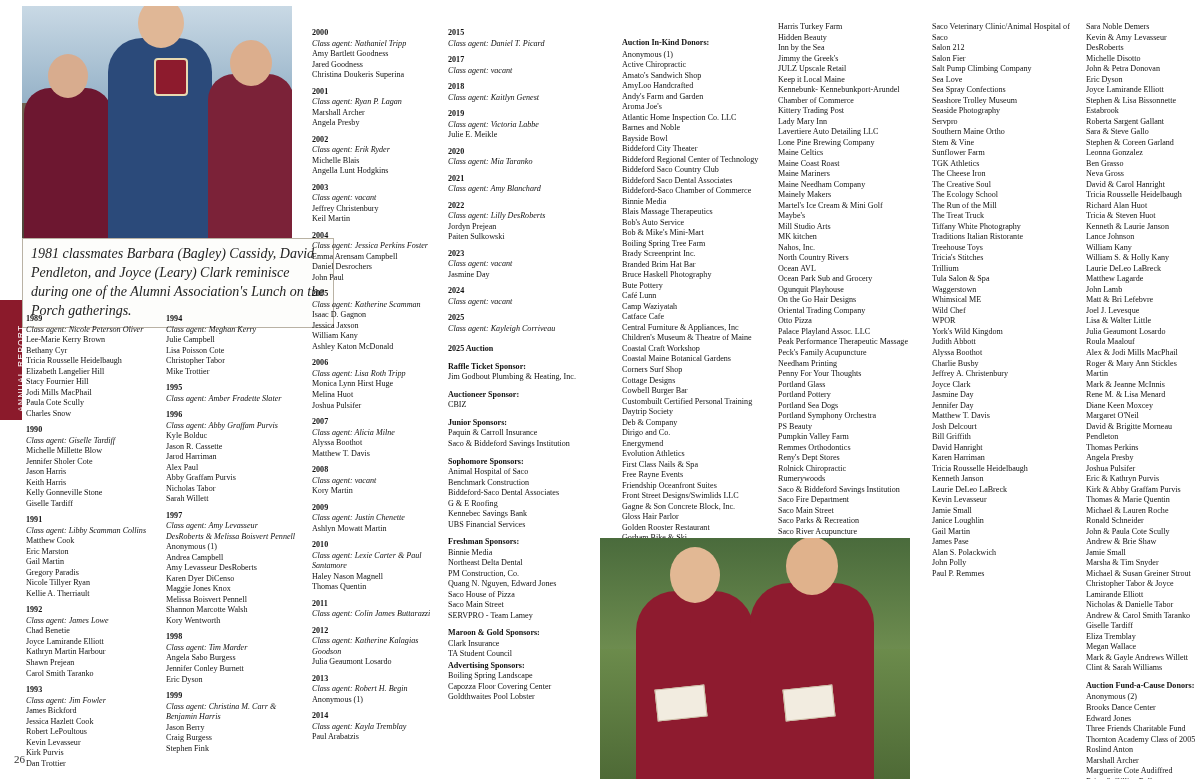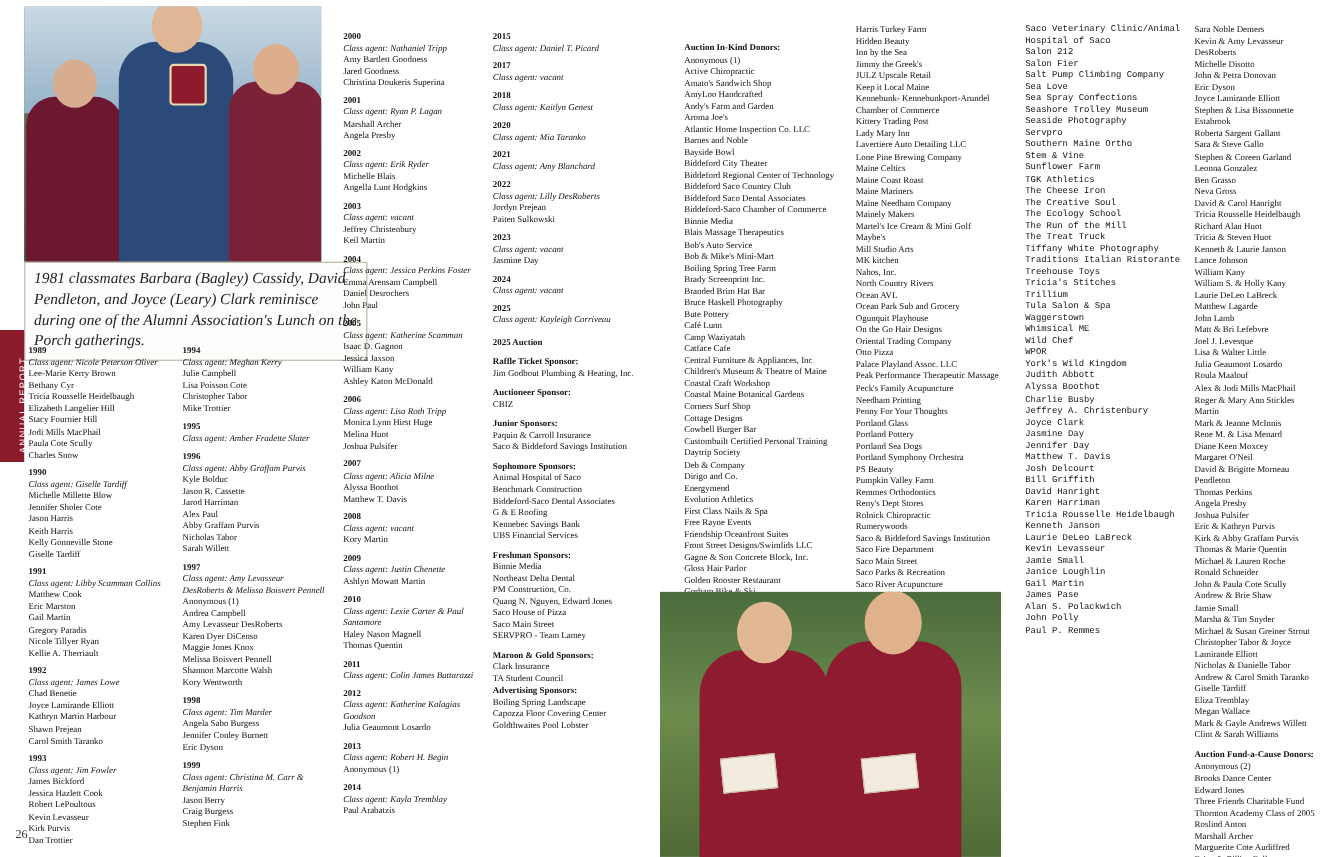--- a/index.html
+++ b/index.html
@@ -62,21 +62,21 @@
   #col-c{left:312px;top:22px;width:120px;}
   #col-d{left:448px;top:22px;width:130px;}
 
   
   .donorcol{position:absolute;font-size:8.1px;line-height:1.30;}
   .donorcol .hd{font-weight:bold;margin-top:7px;margin-bottom:1px;}
   .donorcol .hd:first-child{margin-top:16px;}
   .donorcol .it{}
   #col-e{left:622px;top:22px;width:146px;}
   #col-f{left:778px;top:22px;width:146px;}
-  #col-g{left:932px;top:22px;width:148px;font-family:Liberation Mono, monospace;}
+  #col-g{left:932px;top:22px;width:148px;}
   #col-h{left:1086px;top:22px;width:112px;}
 
   
   .photo-grad{
     position:absolute;left:600px;top:538px;width:310px;height:241px;
     background:linear-gradient(180deg,#8fae6a 0%,#6f8f4e 40%,#4e6a36 100%);
     overflow:hidden;
   }
   .photo-grad .trees{position:absolute;left:0;top:0;width:100%;height:46%;
     background:linear-gradient(180deg,#4a6b3c,#6d8c4f);}
@@ -314,20 +314,25 @@
         <div class="yr">2015</div>
         <div class="ag">Class agent: Daniel T. Picard</div>
       </div>
       <div class="blk">
         <div class="yr">2017</div>
         <div class="ag">Class agent: vacant</div>
       </div>
       <div class="blk">
         <div class="yr">2018</div>
         <div class="ag">Class agent: Kaitlyn Genest</div>
+      </div>
+      <div class="blk">
+        <div class="yr">2019</div>
+        <div class="ag">Class agent: Victoria Labbe</div>
+        <div class="nm">Julie E. Meikle</div>
       </div>
       <div class="blk">
         <div class="yr">2020</div>
         <div class="ag">Class agent: Mia Taranko</div>
       </div>
       <div class="blk">
         <div class="yr">2021</div>
         <div class="ag">Class agent: Amy Blanchard</div>
       </div>
       <div class="blk">

